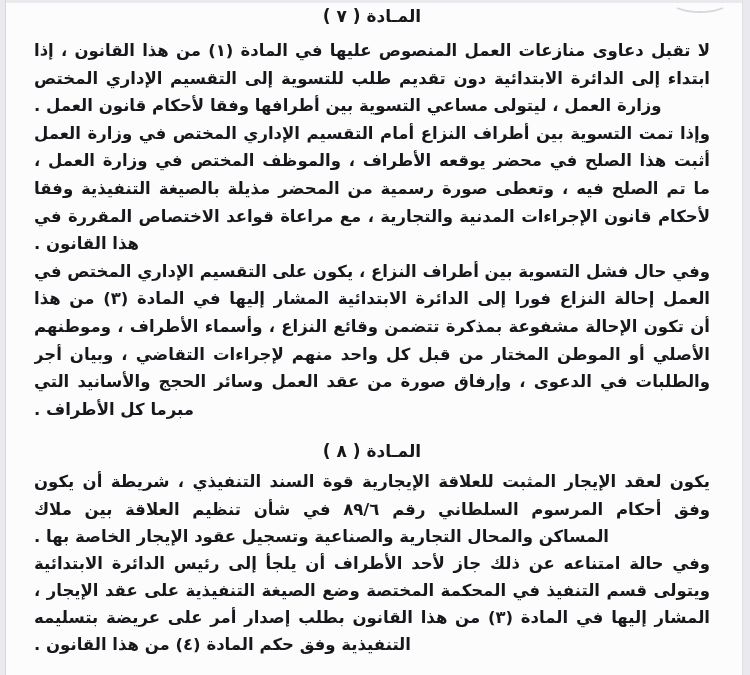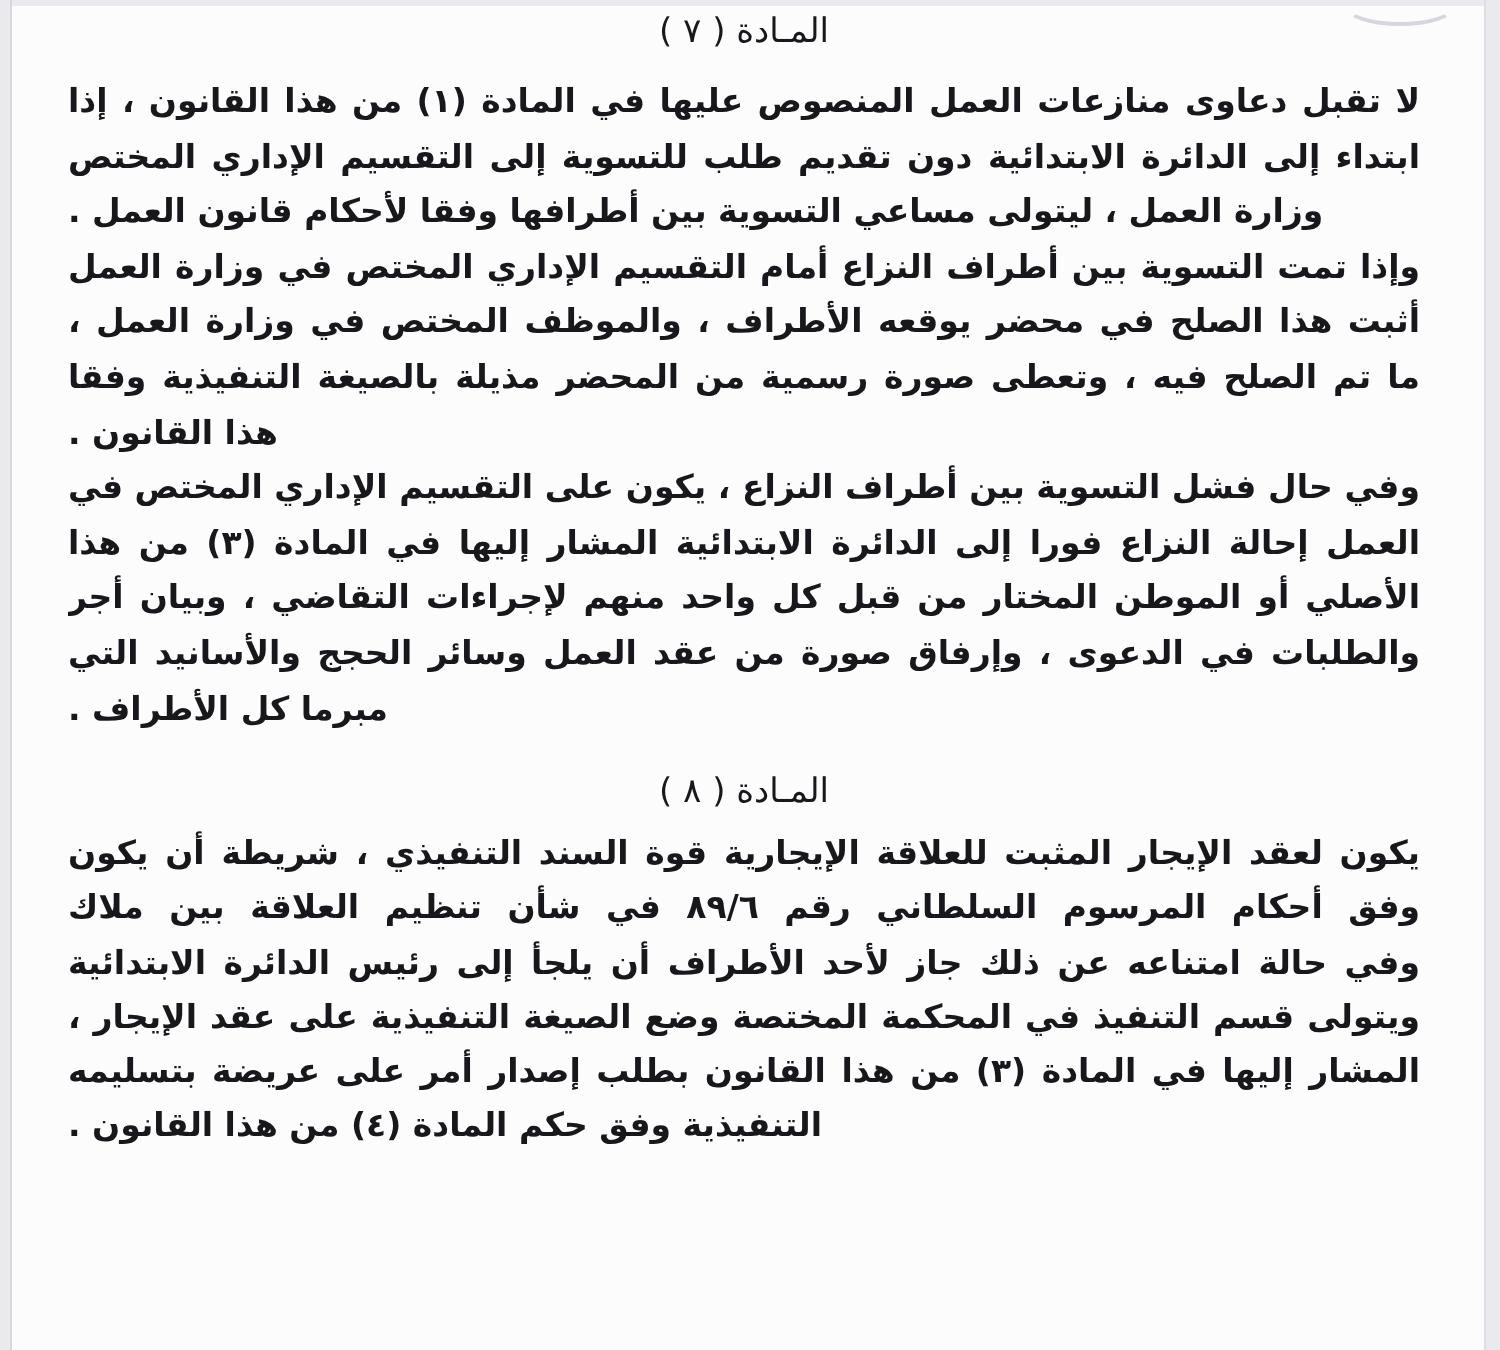--- a/index.html
+++ b/index.html
@@ -22,21 +22,21 @@
     border-radius: 50%;
   }
   .content {
     position: absolute;
     left: 34px; right: 40px; top: 3px;
     direction: rtl;
     color: var(--ink, #18181c);
   }
   .article-title {
     text-align: center;
-    font-weight: normal;
+    font-weight: bold;
     font-size: 17px;
     line-height: 26px; height: 26px;
     margin: 0 0 8px 0;
     overflow: hidden;
   }
   .a1 .article-title { margin-top: 15px; margin-bottom: 4px; }
   .paragraph { margin: 0; }
   .line {
     font-weight: bold;
     font-size: 16.5px;
@@ -61,35 +61,38 @@
       <div class="article-title">المـادة ( ٧ )</div>
       <div class="paragraph">
         <div class="line line-fill">لا تقبل دعاوى منازعات العمل المنصوص عليها في المادة (١) من هذا القانون ، إذا رفعت</div>
         <div class="line line-fill">ابتداء إلى الدائرة الابتدائية دون تقديم طلب للتسوية إلى التقسيم الإداري المختص في</div>
         <div class="line line-end">وزارة العمل ، ليتولى مساعي التسوية بين أطرافها وفقا لأحكام قانون العمل .</div>
       </div>
       <div class="paragraph">
         <div class="line line-fill">وإذا تمت التسوية بين أطراف النزاع أمام التقسيم الإداري المختص في وزارة العمل ،</div>
         <div class="line line-fill">أثبت هذا الصلح في محضر يوقعه الأطراف ، والموظف المختص في وزارة العمل ، وممن</div>
         <div class="line line-fill">ما تم الصلح فيه ، وتعطى صورة رسمية من المحضر مذيلة بالصيغة التنفيذية وفقا</div>
+        <div class="line line-fill">لأحكام قانون الإجراءات المدنية والتجارية ، مع مراعاة قواعد الاختصاص المقررة في</div>
         <div class="line line-end">هذا القانون .</div>
       </div>
       <div class="paragraph">
         <div class="line line-fill">وفي حال فشل التسوية بين أطراف النزاع ، يكون على التقسيم الإداري المختص في وزارة</div>
         <div class="line line-fill">العمل إحالة النزاع فورا إلى الدائرة الابتدائية المشار إليها في المادة (٣) من هذا القانون ، ويجب</div>
+        <div class="line line-fill">أن تكون الإحالة مشفوعة بمذكرة تتضمن وقائع النزاع ، وأسماء الأطراف ، وموطنهم</div>
         <div class="line line-fill">الأصلي أو الموطن المختار من قبل كل واحد منهم لإجراءات التقاضي ، وبيان أجر العامل</div>
         <div class="line line-fill">والطلبات في الدعوى ، وإرفاق صورة من عقد العمل وسائر الحجج والأسانيد التي</div>
         <div class="line line-end">مبرما كل الأطراف .</div>
       </div>
     </section>
     <section class="article a1">
       <div class="article-title">المـادة ( ٨ )</div>
       <div class="paragraph">
         <div class="line line-fill">يكون لعقد الإيجار المثبت للعلاقة الإيجارية قوة السند التنفيذي ، شريطة أن يكون مبرما</div>
         <div class="line line-fill">وفق أحكام المرسوم السلطاني رقم ٨٩/٦ في شأن تنظيم العلاقة بين ملاك ومستأجري</div>
+        <div class="line line-end">المساكن والمحال التجارية والصناعية وتسجيل عقود الإيجار الخاصة بها .</div>
       </div>
       <div class="paragraph">
         <div class="line line-fill">وفي حالة امتناعه عن ذلك جاز لأحد الأطراف أن يلجأ إلى رئيس الدائرة الابتدائية</div>
         <div class="line line-fill">ويتولى قسم التنفيذ في المحكمة المختصة وضع الصيغة التنفيذية على عقد الإيجار ،</div>
         <div class="line line-fill">المشار إليها في المادة (٣) من هذا القانون بطلب إصدار أمر على عريضة بتسليمه الصورة</div>
         <div class="line line-end">التنفيذية وفق حكم المادة (٤) من هذا القانون .</div>
       </div>
     </section>
   </div>
 

